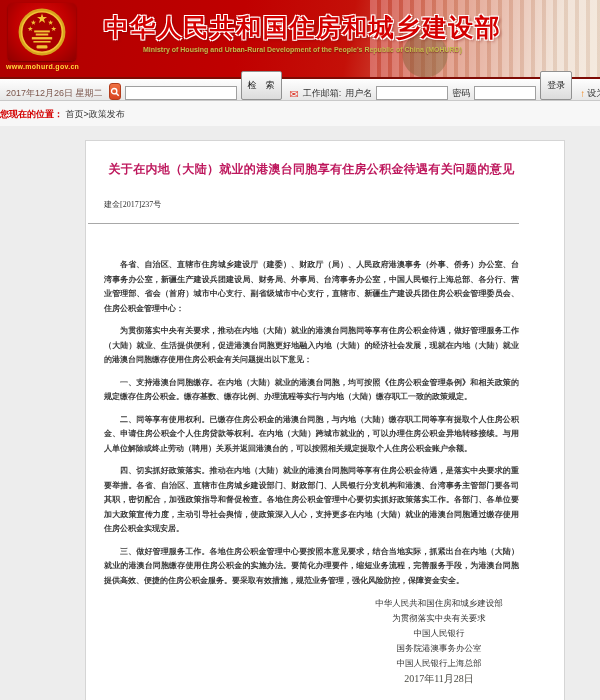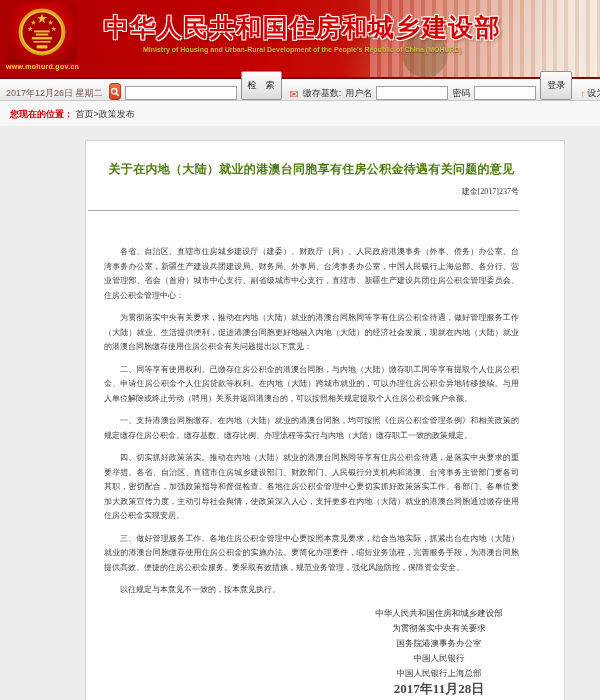--- a/index.html
+++ b/index.html
@@ -38,35 +38,35 @@
   .in-pwd{width:62px;}
   .tb-btn{height:29px;font-size:9px;padding:0 6px;border:1px solid #919191;border-radius:2px;
     background:linear-gradient(#fdfdfd,#dcdcdc);color:#222;cursor:pointer;line-height:15px;}
   .mail-icon{color:#e03c2d;font-size:11px;line-height:11px;margin-left:4px;}
   .tb-spacer{flex:1;}
   .tb-link{display:flex;align-items:center;gap:2px;cursor:pointer;color:#333;}
   .home-arrow{color:#f08519;font-weight:bold;font-size:10px;line-height:10px;}
 
   
   .breadcrumb{position:absolute;left:0;top:101px;width:600px;height:25px;box-sizing:border-box;
-    background:#f7f7f7;padding:7px 0 0 10px;font-size:9px;color:#333;}
+    background:#f7f7f7;padding:7px 0 0 0;font-size:9px;color:#333;}
   .crumb-prefix{color:#d30000;font-weight:bold;}
 
   
   .content-bg{position:absolute;left:0;top:126px;width:600px;height:574px;background:#ededed;overflow:hidden;}
   .doc-box{position:absolute;left:85px;top:14px;width:480px;height:700px;box-sizing:border-box;
     background:#fff;border:1px solid #d5d5d5;padding:20px 45px 20px 18px;
     font-family:"Liberation Serif","DejaVu Serif",serif;color:#333;}
-  .doc-title{margin:0;font-size:12px;line-height:16px;font-weight:bold;color:#4d7c0f;text-align:center;letter-spacing:.3px;}
-  .doc-number{margin-top:9px;text-align:right;font-size:8px;color:#333;}
+  .doc-title{margin:0;font-size:12px;line-height:16px;font-weight:bold;color:#be185d;text-align:center;letter-spacing:.3px;}
+  .doc-number{margin-top:22px;text-align:left;font-size:8px;color:#333;}
   .doc-hr{border:0;border-top:1px solid #a8a8a8;margin:13px 0 0 -16px;}
-  .paragraphs{margin-top:34px;}
+  .paragraphs{margin-top:34px;font-weight:bold;}
   .paragraphs p{margin:0 0 8px 0;font-size:8px;line-height:14.5px;text-indent:2em;text-align:justify;color:#3a3a3a;}
   .signature{width:220px;margin:8px -30px 0 auto;text-align:center;font-size:8.5px;line-height:15px;color:#333;}
-  .sig-date{font-size:13px;color:#4a4a42;font-weight:bold;}
+  .sig-date{font-size:10px;color:#4a4a42;}
 </style>
 </head>
 <body>
 
 <div class="page">
 
   <header class="site-header">
     <div class="header-photo"></div>
     <div class="emblem-box">
       <svg width="50" height="50" viewBox="0 0 64 64">
@@ -99,21 +99,21 @@
     <span class="tb-date">2017年12月26日 星期二</span>
     <span class="search-icon-btn">
       <svg width="10" height="10" viewBox="0 0 12 12">
           <circle cx="5" cy="5" r="3.2" fill="none" stroke="#fff" stroke-width="1.6"></circle>
           <line x1="7.5" y1="7.5" x2="10.5" y2="10.5" stroke="#fff" stroke-width="1.8"></line>
         </svg>
     </span>
     <input class="in-search" style="">
     <button class="tb-btn">检　索</button>
     <span class="mail-icon">✉</span>
-    <span>缴存基数:</span>
+    <span>工作邮箱:</span>
     <span>用户名</span>
     <input class="in-user" style="">
     <span>密码</span>
     <input class="in-pwd" type="password" style="">
     <button class="tb-btn">登录</button>
     <span class="tb-spacer"></span>
     <span class="tb-link">
       <span class="home-arrow">↑</span>
       <span>设为首页</span>
     </span>
@@ -126,32 +126,31 @@
   </div>
 
   <main class="content-bg">
     <div class="doc-box">
       <h1 class="doc-title">关于在内地（大陆）就业的港澳台同胞享有住房公积金待遇有关问题的意见</h1>
       <div class="doc-number">建金[2017]237号</div>
       <hr class="doc-hr">
       <div class="paragraphs">
           <p>各省、自治区、直辖市住房城乡建设厅（建委）、财政厅（局）、人民政府港澳事务（外事、侨务）办公室、台湾事务办公室，新疆生产建设兵团建设局、财务局、外事局、台湾事务办公室，中国人民银行上海总部、各分行、营业管理部、省会（首府）城市中心支行、副省级城市中心支行，直辖市、新疆生产建设兵团住房公积金管理委员会、住房公积金管理中心：</p>
           <p>为贯彻落实中央有关要求，推动在内地（大陆）就业的港澳台同胞同等享有住房公积金待遇，做好管理服务工作（大陆）就业、生活提供便利，促进港澳台同胞更好地融入内地（大陆）的经济社会发展，现就在内地（大陆）就业的港澳台同胞缴存使用住房公积金有关问题提出以下意见：</p>
+          <p>一、支持港澳台同胞缴存。在内地（大陆）就业的港澳台同胞，均可按照《住房公积金管理条例》和相关政策的规定缴存住房公积金。缴存基数、缴存比例、办理流程等实行与内地（大陆）缴存职工一致的政策规定。</p>
           <p>二、同等享有使用权利。已缴存住房公积金的港澳台同胞，与内地（大陆）缴存职工同等享有提取个人住房公积金、申请住房公积金个人住房贷款等权利。在内地（大陆）跨城市就业的，可以办理住房公积金异地转移接续。与用人单位解除或终止劳动（聘用）关系并返回港澳台的，可以按照相关规定提取个人住房公积金账户余额。</p>
-          <p>一、支持港澳台同胞缴存。在内地（大陆）就业的港澳台同胞，均可按照《住房公积金管理条例》和相关政策的规定缴存住房公积金。缴存基数、缴存比例、办理流程等实行与内地（大陆）缴存职工一致的政策规定。</p>
           <p>四、切实抓好政策落实。推动在内地（大陆）就业的港澳台同胞同等享有住房公积金待遇，是落实中央要求的重要举措。各省、自治区、直辖市住房城乡建设部门、财政部门、人民银行分支机构和港澳、台湾事务主管部门要各司其职，密切配合，加强政策指导和督促检查。各地住房公积金管理中心要切实抓好政策落实工作。各部门、各单位要加大政策宣传力度，主动引导社会舆情，使政策深入人心，支持更多在内地（大陆）就业的港澳台同胞通过缴存使用住房公积金实现安居。</p>
           <p>三、做好管理服务工作。各地住房公积金管理中心要按照本意见要求，结合当地实际，抓紧出台在内地（大陆）就业的港澳台同胞缴存使用住房公积金的实施办法。要简化办理要件，缩短业务流程，完善服务手段，为港澳台同胞提供高效、便捷的住房公积金服务。要采取有效措施，规范业务管理，强化风险防控，保障资金安全。</p>
-          <p>以往规定与本意见不一致的，按本意见执行。</p>
         </div>
       <div class="signature">
         <div>
             <div>中华人民共和国住房和城乡建设部</div>
             <div>为贯彻落实中央有关要求</div>
+            <div>中国人民银行</div>
             <div>国务院港澳事务办公室</div>
-            <div>中国人民银行</div>
             <div>中国人民银行上海总部</div>
           </div>
         <div class="sig-date">2017年11月28日</div>
       </div>
 
     </div>
   </main>
 
 </div>
 

